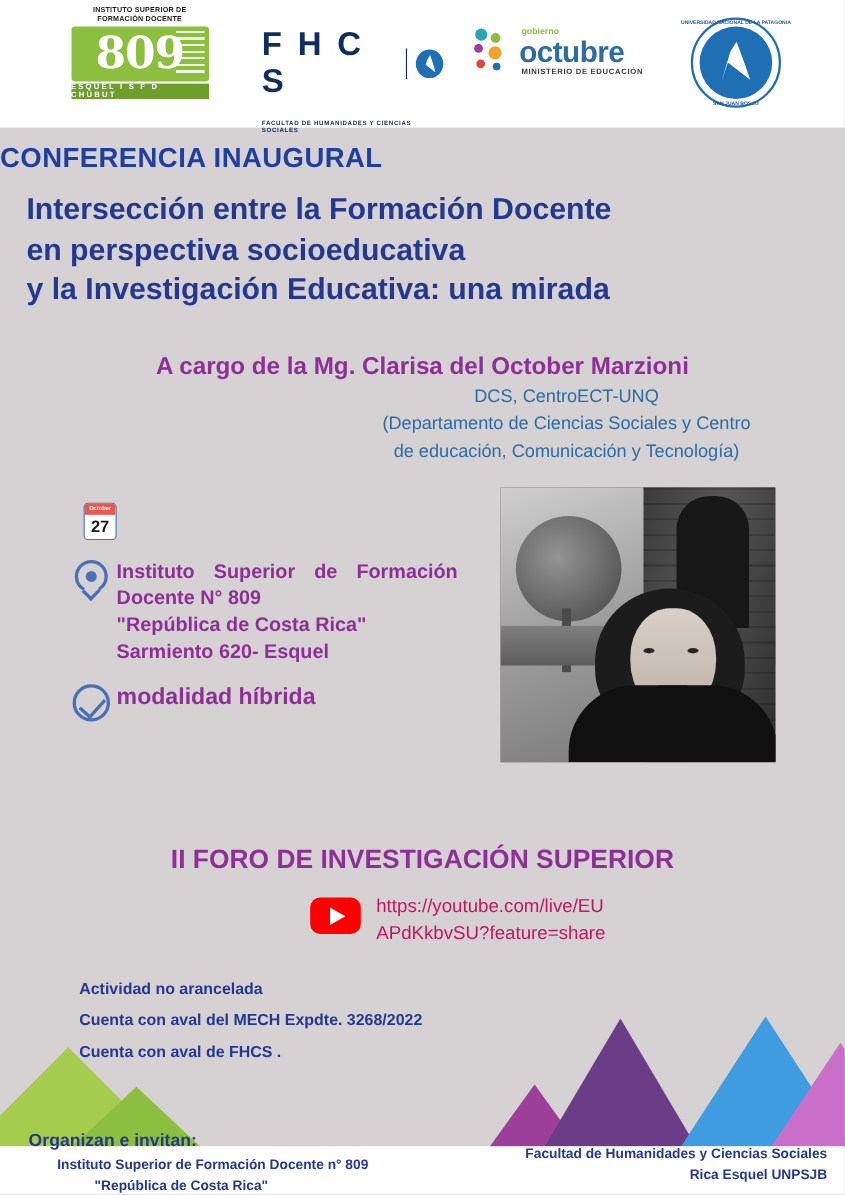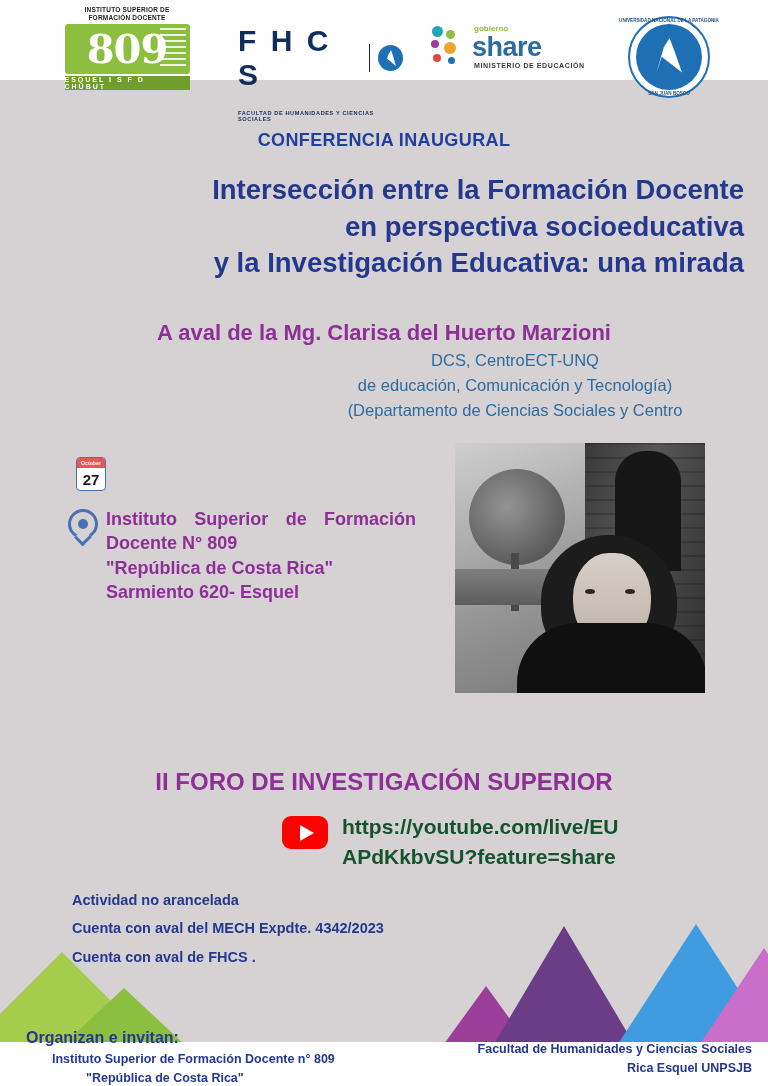--- a/index.html
+++ b/index.html
@@ -12,21 +12,21 @@
   body {
     background: #d6d2d3;
     position: relative;
     overflow: hidden;
   }
 
   
   .logo-bar {
     position: absolute;
     top: 0; left: 0;
-    width: 768px; height: 80px;
+    width: 768px; height: 116px;
     background: #ffffff;
     display: flex;
     align-items: center;
   }
 
   
   .logo-809 {
     position: absolute;
     left: 62px; top: 6px;
     width: 130px; height: 92px;
@@ -210,30 +210,30 @@
     white-space: nowrap;
     transform-origin: center;
   }
   .logo-seal .rt-top { left: 50%; top: 2px; transform: translateX(-50%); }
   .logo-seal .rt-bottom { left: 50%; bottom: 2px; transform: translateX(-50%); }
 
   
   .headline {
     position: absolute;
     top: 130px; left: 0; width: 768px;
-    text-align: center;
+    text-align: left;
     color: #1f3fa0;
-    font-size: 18px;
+    font-size: 25px;
     font-weight: bold;
     letter-spacing: .4px;
   }
   .title {
     position: absolute;
     top: 172px; left: 24px; width: 720px;
-    text-align: right;
+    text-align: left;
     color: #24388f;
     font-size: 27.5px;
     font-weight: bold;
     line-height: 1.33;
   }
   .speaker {
     position: absolute;
     top: 320px; left: 0; width: 768px;
     text-align: center;
     color: #8e2f97;
@@ -477,23 +477,23 @@
   .yt-icon::after {
     content: "";
     position: absolute;
     left: 18px; top: 9px;
     border-left: 14px solid #fff;
     border-top: 8px solid transparent;
     border-bottom: 8px solid transparent;
   }
   .yt-link {
     margin-left: 14px;
-    color: #14532d;
-    font-size: 21px;
-    font-weight: bold;
+    color: #be185d;
+    font-size: 17px;
+    font-weight: normal;
     line-height: 1.45;
     width: 340px;
   }
 
   
   .notes {
     position: absolute;
     left: 72px; top: 886px;
     color: #24388f;
     font-size: 14.5px;
@@ -611,21 +611,21 @@
   <div class="logo-chubut">
     <div class="mark">
       <span class="dot d1"></span>
         <span class="dot d2"></span>
         <span class="dot d3"></span>
       <span class="dot d4"></span>
         <span class="dot d5"></span>
         <span class="dot d6"></span>
     </div>
     <div class="gob">gobierno</div>
-    <div class="name">share</div>
+    <div class="name">octubre</div>
     <div class="min">MINISTERIO DE EDUCACIÓN</div>
   </div>
 
   <div class="logo-seal">
     <div class="ring"></div>
     <div class="ring-text">
       <span class="rt-top">UNIVERSIDAD NACIONAL DE LA PATAGONIA</span>
       <span class="rt-bottom">SAN JUAN BOSCO</span>
     </div>
     <div class="inner"></div>
@@ -634,26 +634,26 @@
 </div>
 
 <div class="headline">CONFERENCIA INAUGURAL</div>
 
 <div class="title">
   <div>Intersección entre la Formación Docente</div>
   <div>en perspectiva socioeducativa</div>
   <div>y la Investigación Educativa: una mirada</div>
 </div>
 
-<div class="speaker">A aval de la Mg. Clarisa del Huerto Marzioni</div>
+<div class="speaker">A cargo de la Mg. Clarisa del October Marzioni</div>
 
 <div class="affil">
   <div>DCS, CentroECT-UNQ</div>
+  <div>(Departamento de Ciencias Sociales y Centro</div>
   <div>de educación, Comunicación y Tecnología)</div>
-  <div>(Departamento de Ciencias Sociales y Centro</div>
 </div>
 
 <div class="detail">
 
   <div class="row date">
     <div class="ico">
       <div class="cal">
         <div class="cal-top">October</div>
         <div class="cal-day">27</div>
       </div>
@@ -668,20 +668,26 @@
         <div class="dot"></div>
       </div>
     </div>
     <div class="txt">
       <div>Instituto Superior de Formación Docente N° 809</div>
       <div>"República de Costa Rica"</div>
       <div>Sarmiento 620- Esquel</div>
     </div>
   </div>
 
+  <div class="row mod">
+    <div class="ico">
+      <div class="chk"></div>
+    </div>
+    <div class="txt">modalidad híbrida</div>
+  </div>
 </div>
 
 <div class="photo">
   <div class="sky"></div>
   <div class="tree"></div>
   <div class="trunk"></div>
   <div class="ground"></div>
   <div class="wall"></div>
   <div class="door"></div>
   <div class="hair"></div>
@@ -698,21 +704,21 @@
 <div class="yt-row">
   <div class="yt-icon"></div>
   <div class="yt-link">
     <div>https://youtube.com/live/EU</div>
     <div>APdKkbvSU?feature=share</div>
   </div>
 </div>
 
 <div class="notes">
   <div>Actividad no arancelada</div>
-  <div>Cuenta con aval del MECH Expdte. 4342/2023</div>
+  <div>Cuenta con aval del MECH Expdte. 3268/2022</div>
   <div>Cuenta con aval de FHCS .</div>
 </div>
 
 <div class="decor">
   <div class="mtn m-green1"></div>
   <div class="mtn m-green2"></div>
   <div class="mtn m-green3"></div>
   <div class="mtn m-purple1"></div>
   <div class="mtn m-purple2"></div>
   <div class="mtn m-blue1"></div>

